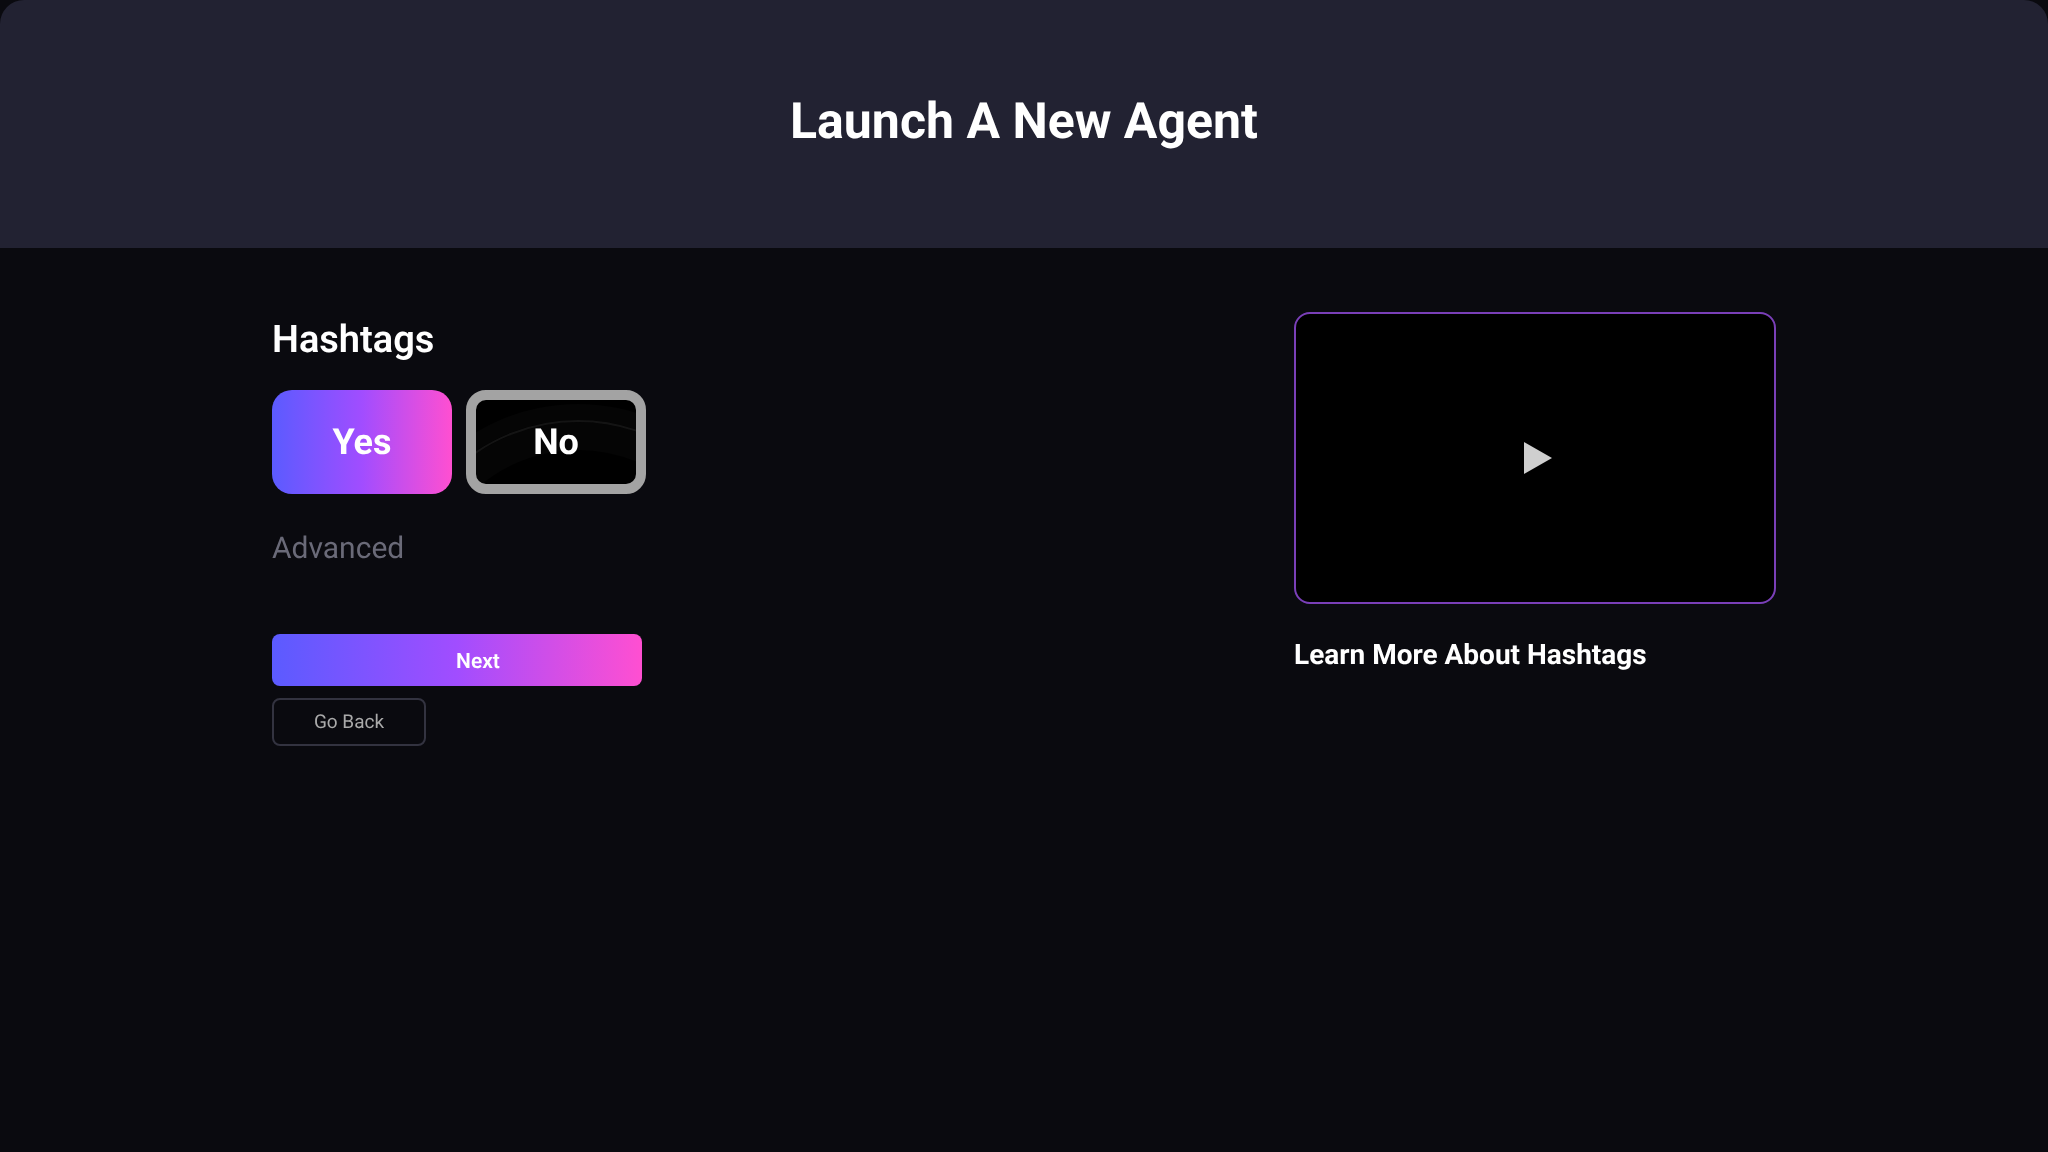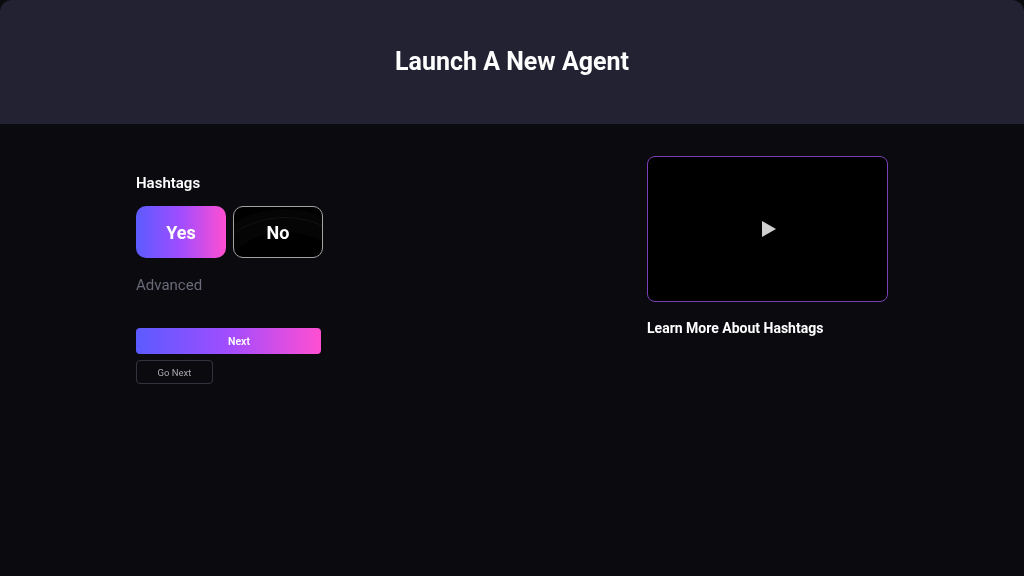--- a/index.html
+++ b/index.html
@@ -24,24 +24,24 @@
   font-weight: 700;
   margin-top: -2px;
 }
 .content {
   padding: 32px 136px 0 136px;
   display: flex;
   gap: 135px;
 }
 .left { width: 380px; }
 .section-title {
-  font-size: 15px;
+  font-size: 19px;
   font-weight: 600;
   margin-bottom: 14px;
-  margin-top: 18px;
+  margin-top: 2px;
 }
 .prompt {
   font-size: 13.5px;
   color: #d1d1d6;
   line-height: 1.45;
   max-width: 260px;
   margin-bottom: 28px;
 }
 .toggle-row { display: flex; gap: 7px; margin-bottom: 18px; }
 .toggle-btn {
@@ -54,21 +54,21 @@
   font-size: 18px;
   font-weight: 700;
   cursor: pointer;
 }
 .toggle-yes {
   background: linear-gradient(90deg, #5b5bff 0%, #a14dff 50%, #ff4fd1 100%);
   color: #fff;
 }
 .toggle-no {
   background: #000;
-  border: 1px solid #a3a3a3;
+  border: 5px solid #a3a3a3;
   color: #fff;
   position: relative;
   overflow: hidden;
 }
 .toggle-no::after {
   content: "";
   position: absolute;
   width: 180px; height: 180px;
   border: 1px solid rgba(255,255,255,0.08);
   border-radius: 50%;
@@ -148,21 +148,21 @@
       </div>
       <div class="toggle-btn toggle-no">
         <span>No</span>
       </div>
     </div>
     <div class="advanced">Advanced</div>
     <div class="next-btn">
       <span>Next</span>
     </div>
     <div class="back-btn">
-      <span>Go Next</span>
+      <span>Go Back</span>
     </div>
   </div>
 
   <div class="right">
     <div class="video-box">
       <span class="play-icon">
         <svg width="20" height="20" viewBox="0 0 20 20">
             <polygon points="4,2 18,10 4,18" fill="#cfcfcf"></polygon>
           </svg>
       </span>

